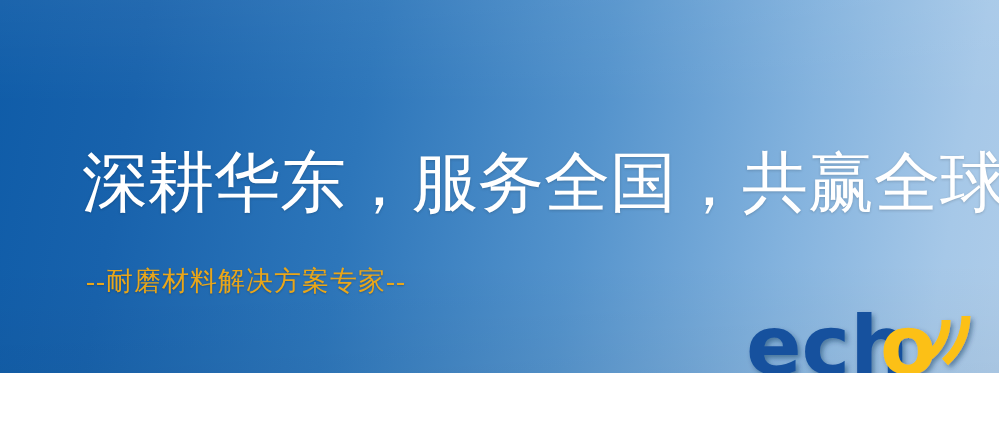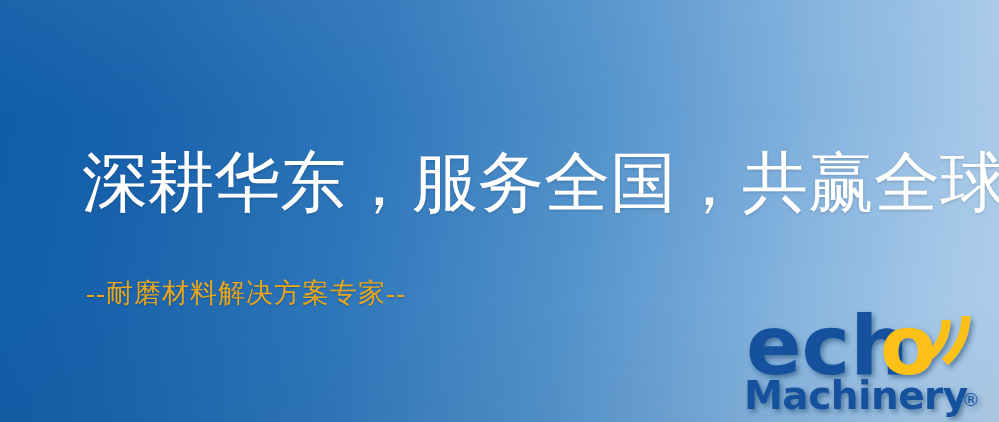--- a/index.html
+++ b/index.html
@@ -7,21 +7,21 @@
     padding: 0;
     background: #ffffff;
   }
   body {
     font-family: "Liberation Sans", sans-serif;
   }
 
   .banner {
     position: relative;
     width: 999px;
-    height: 422px;
+    height: 373px;
     overflow: hidden;
     background: linear-gradient(100deg,
                 #0f5ca8 0%,
                 #1862ac 14%,
                 #2d76ba 36%,
                 #5493cc 58%,
                 #84b3de 78%,
                 #a6c8e8 93%,
                 #aecce9 100%);
   }
@@ -58,21 +58,20 @@
     left: 86px;
     top: 268px;
     font-family: "Liberation Serif", "DejaVu Serif", serif;
     font-size: 27px;
     line-height: 1;
     color: #e9a619;
     letter-spacing: 1px;
     white-space: nowrap;
     text-shadow: 0 1px 2px rgba(0,0,0,0.22);
     z-index: 3;
-    margin-top: 12px;
   }
 
   
   .logo {
     position: absolute;
     left: 740px;
     top: 296px;
     width: 259px;
     height: 126px;
     z-index: 4;

